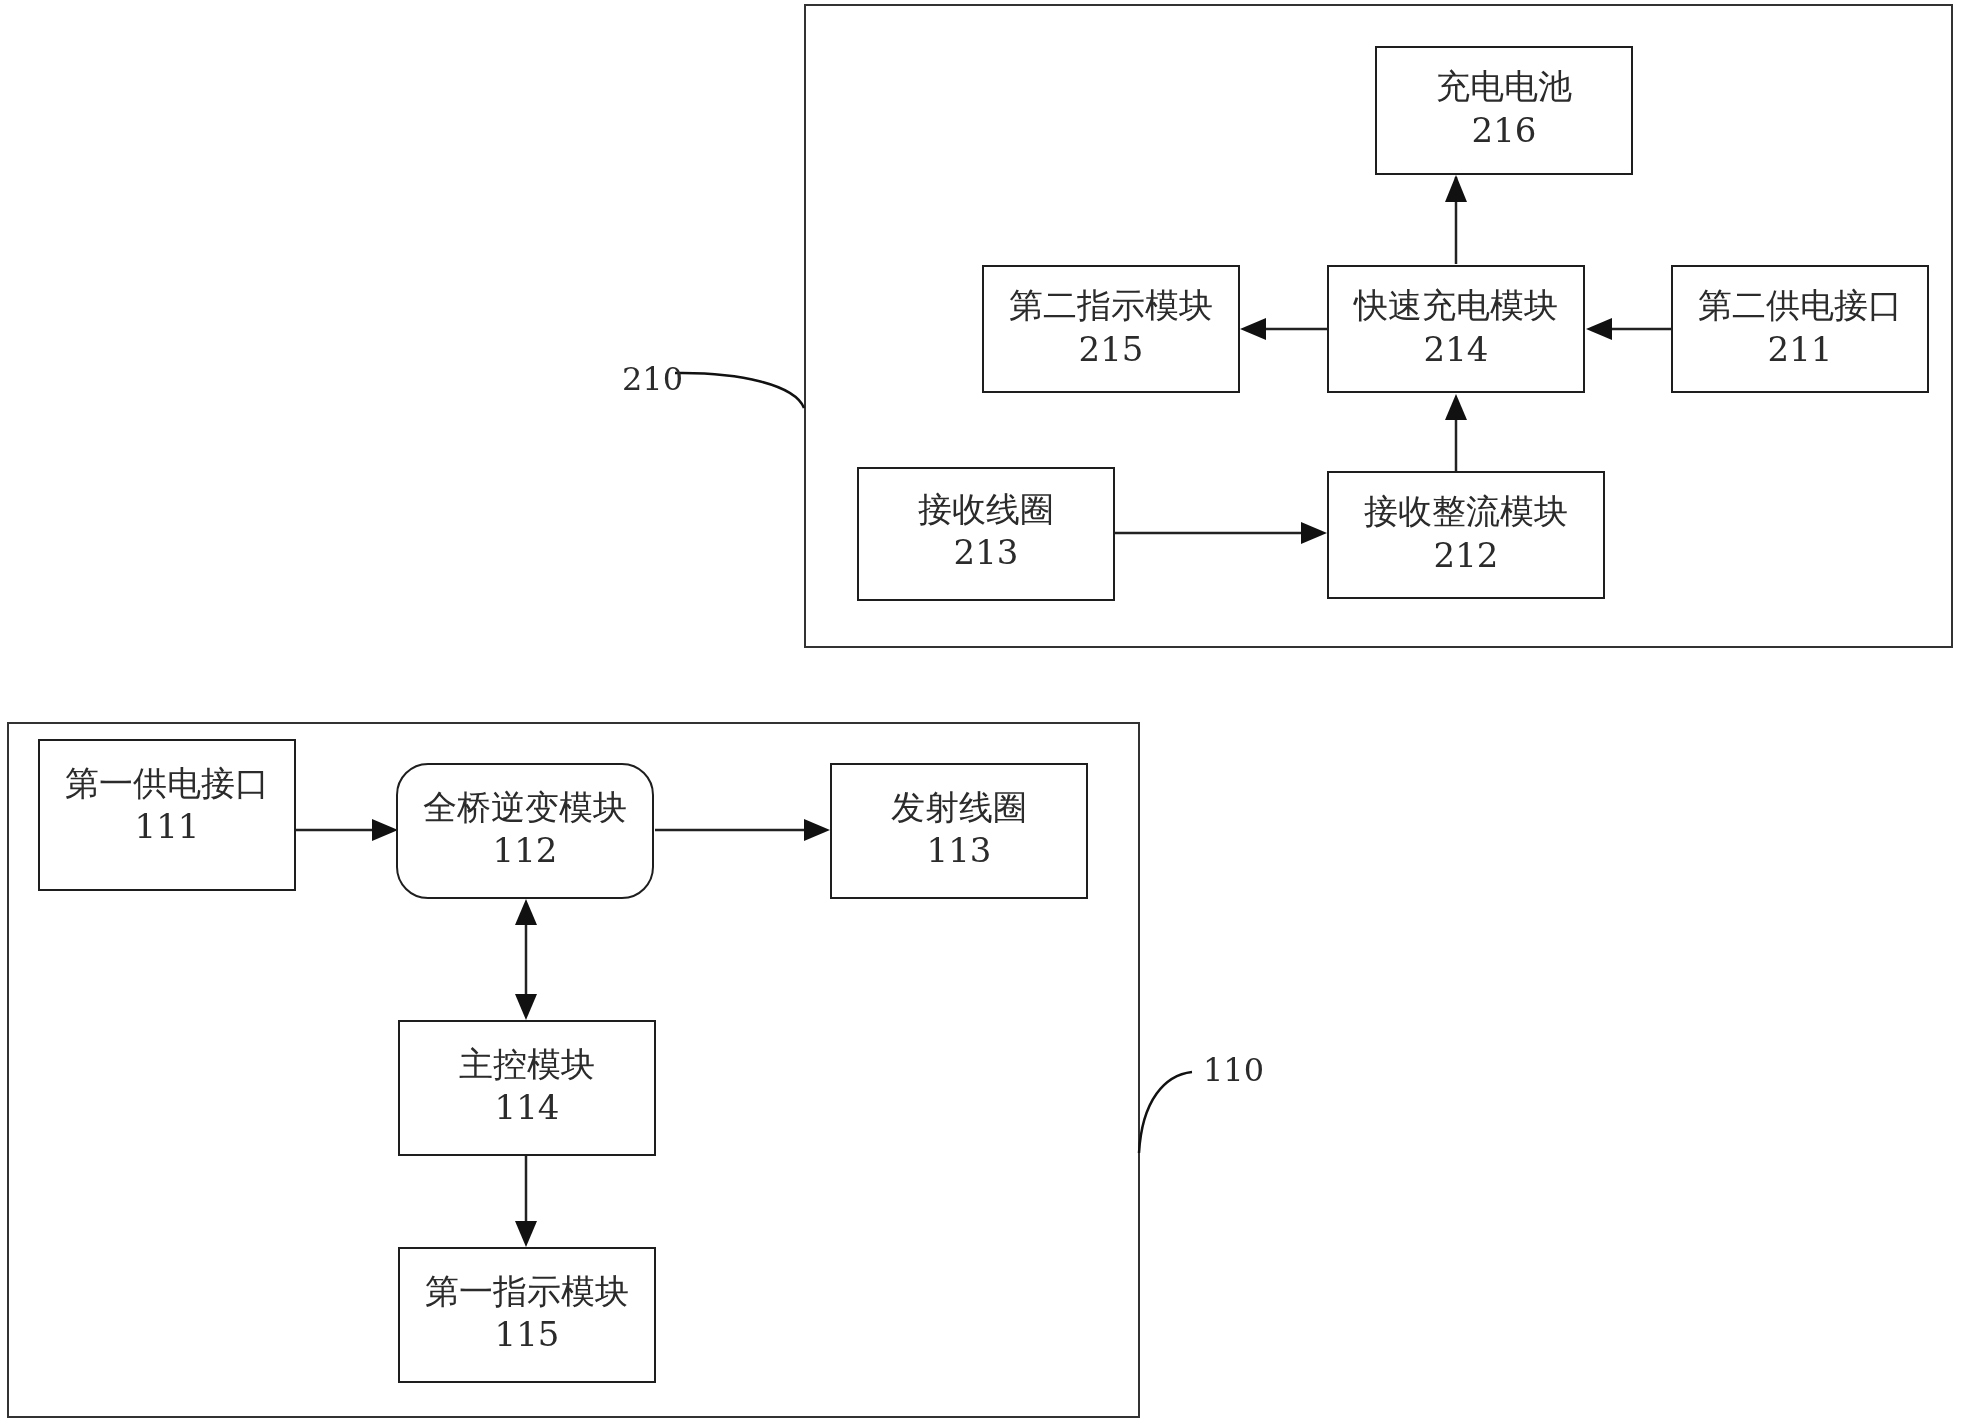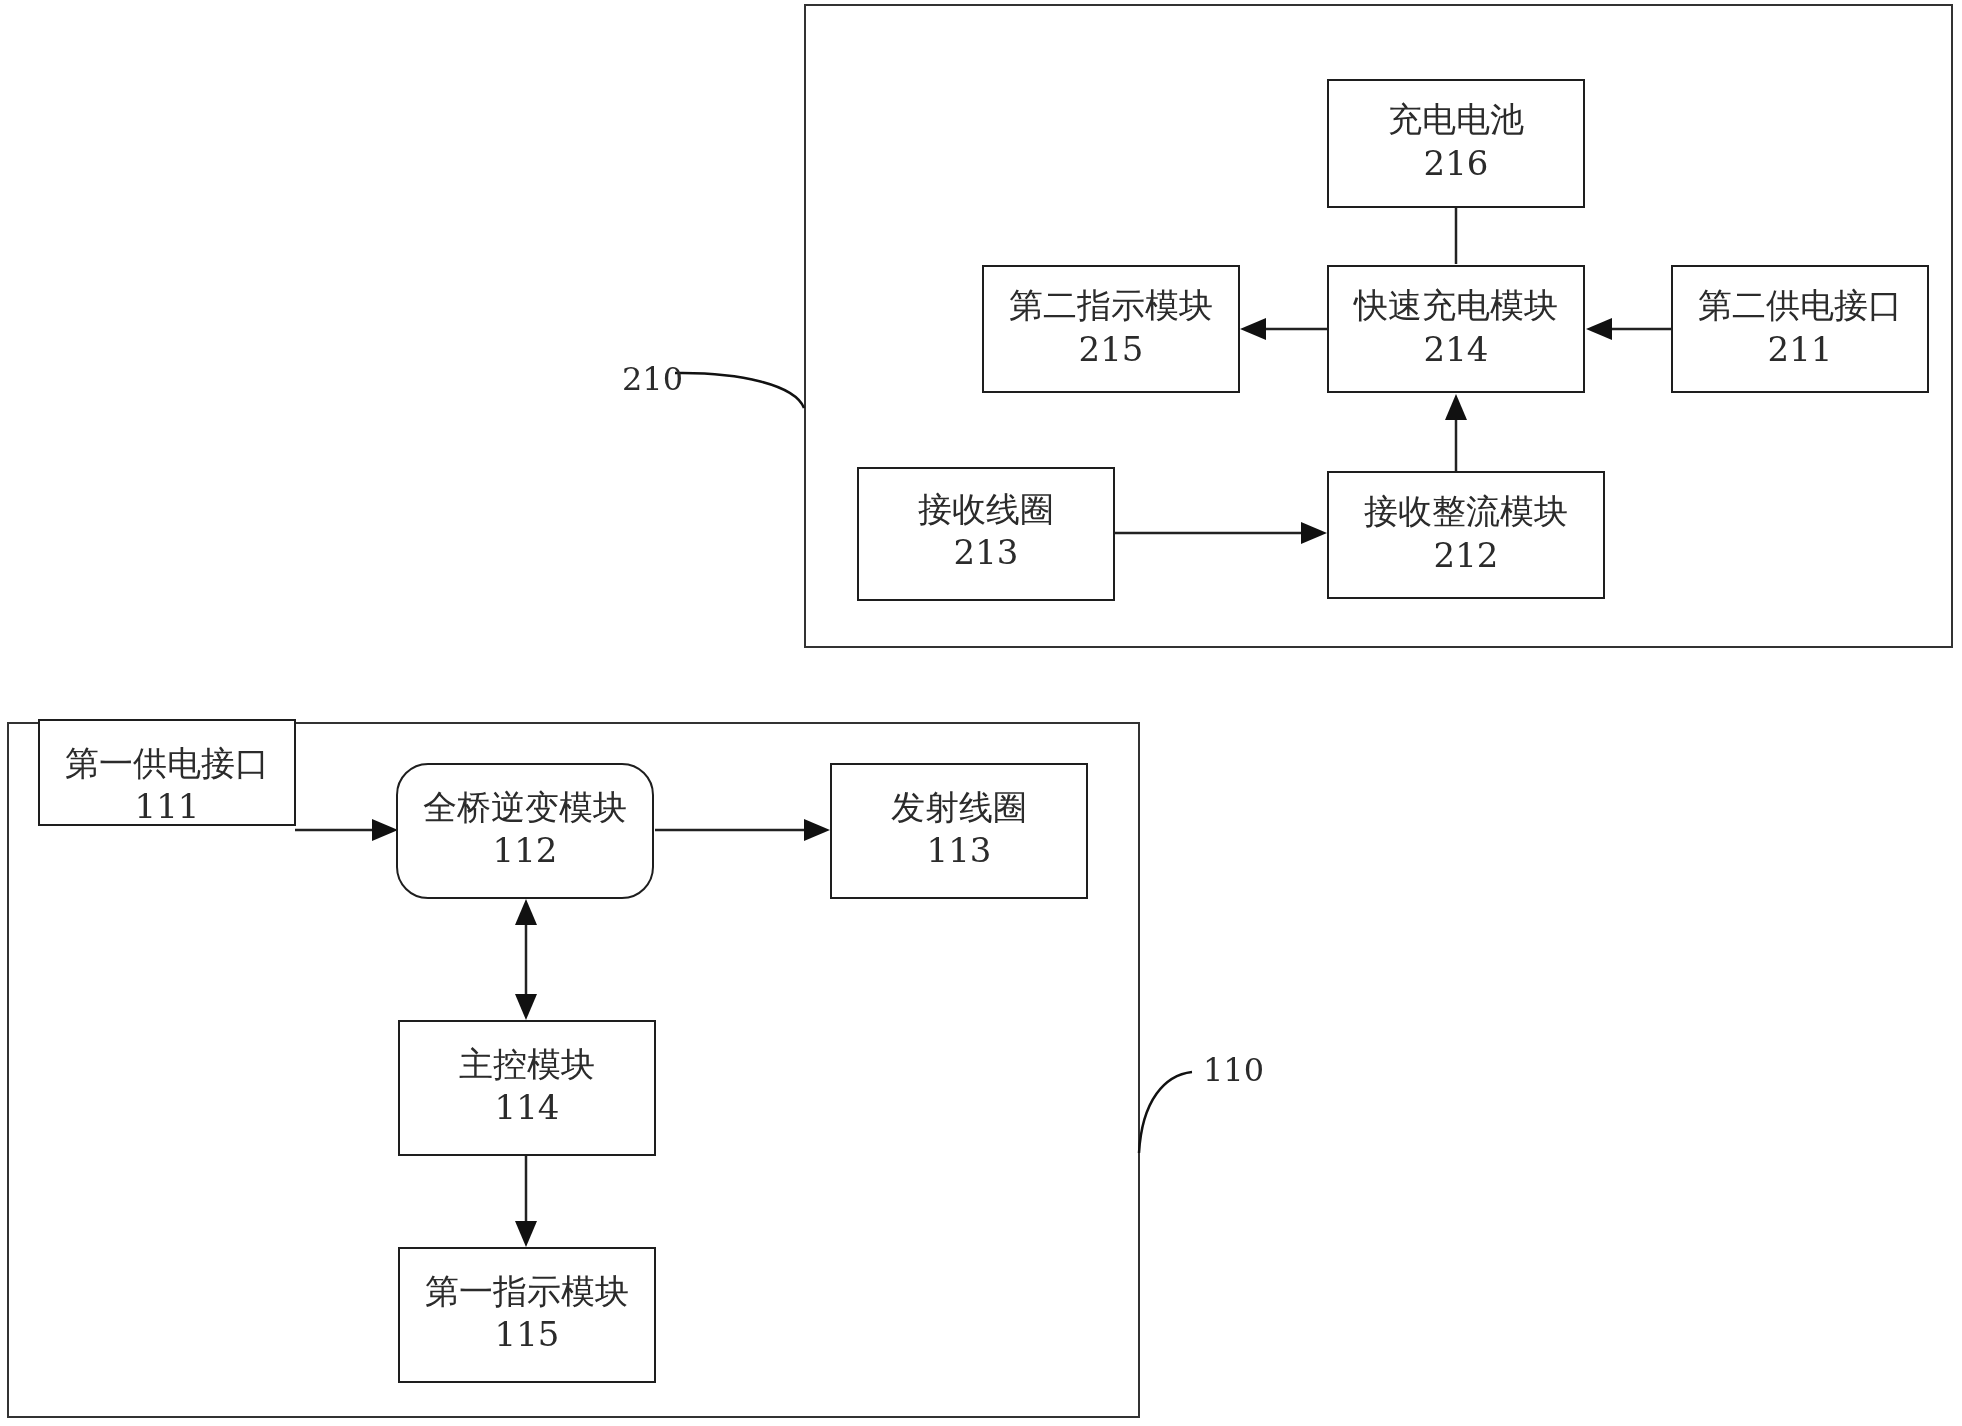--- a/index.html
+++ b/index.html
@@ -57,21 +57,21 @@
 
   <line x1="526" y1="1155" x2="526" y2="1228" stroke="#222" stroke-width="2.5"></line>
   <path d="M526,1247 L515,1221 L537,1221 z" fill="#111"></path>
 
   <path d="M1139,1153 C1142,1100 1165,1075 1192,1072" fill="none" stroke="#111" stroke-width="2.5"></path>
 </svg>
 
 <div class="ref" style="left:622px; top:361px;">210</div>
 <div class="ref" style="left:1203px; top:1052px;">110</div>
 
-<div class="block" style="left:1327px; top:46px; width:258px; height:129px;margin-top:33px;">
+<div class="block" style="left:1375px; top:46px; width:258px; height:129px;">
   <div class="name">充电电池</div>
   <div class="num">216</div>
 </div>
 
 <div class="block" style="left:982px; top:265px; width:258px; height:128px;">
   <div class="name">第二指示模块</div>
   <div class="num">215</div>
 </div>
 
 <div class="block" style="left:1327px; top:265px; width:258px; height:128px;">
@@ -87,21 +87,21 @@
 <div class="block" style="left:833px; top:467px; width:258px; height:134px;margin-left:24px;">
   <div class="name" style="top:20px;">接收线圈</div>
   <div class="num" style="top:63px;">213</div>
 </div>
 
 <div class="block" style="left:1327px; top:471px; width:278px; height:128px;">
   <div class="name">接收整流模块</div>
   <div class="num">212</div>
 </div>
 
-<div class="block" style="left:38px; top:719px; width:258px; height:107px;">
+<div class="block" style="left:38px; top:739px; width:258px; height:152px;">
   <div class="name" style="top:22px;">第一供电接口</div>
   <div class="num" style="top:65px;">111</div>
 </div>
 
 <div class="block" style="left:396px; top:763px; width:258px; height:136px;border-radius:32px;">
   <div class="name" style="top:22px;">全桥逆变模块</div>
   <div class="num" style="top:65px;">112</div>
 </div>
 
 <div class="block" style="left:830px; top:763px; width:258px; height:136px;">

